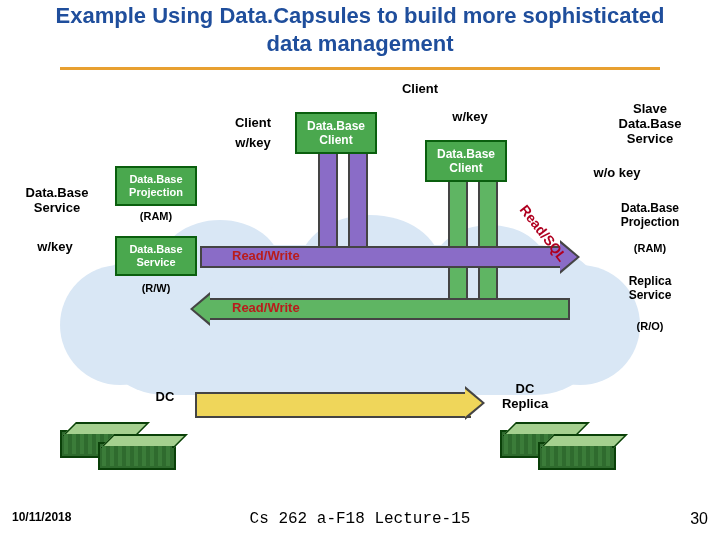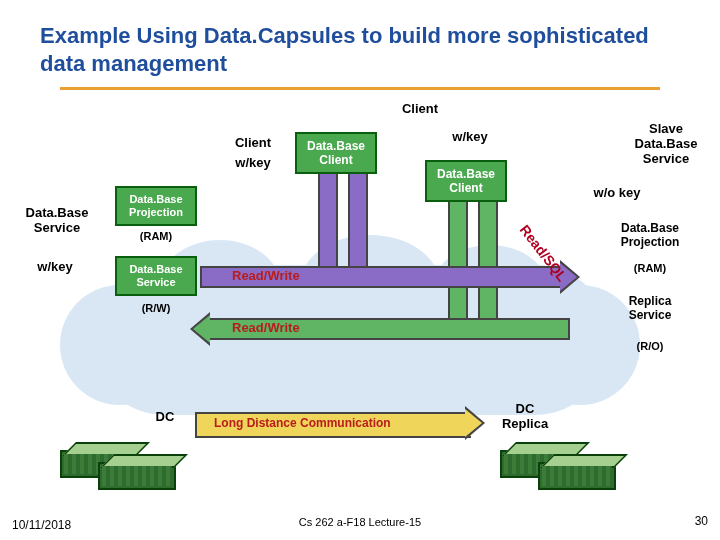--- a/index.html
+++ b/index.html
@@ -4,24 +4,25 @@
 <style>
 * { margin: 0; padding: 0; box-sizing: border-box; }
 body {
   width: 720px; height: 540px;
   font-family: Arial, sans-serif;
   background: #fff;
   position: relative;
   overflow: hidden;
 }
 .title {
+  text-align: center;
   color: #1f4e9c;
   font-size: 22px;
   font-weight: bold;
-  padding: 22px 40px 6px;
+  padding: 2px 40px 6px;
   line-height: 1.25;
 }
 .underline {
   height: 3px;
   background: #e8a030;
   margin: 4px 60px 0;
 }
 .canvas {
   position: relative;
   width: 100%;
@@ -155,33 +156,35 @@
   transform: skewX(-45deg);
   transform-origin: bottom left;
   border:2px solid #0a4009;
 }
 .container .ribs {
   position:absolute; inset:2px;
   background: repeating-linear-gradient(90deg,#3b7c39 0 4px,#2f6b2e 4px 8px);
 }
 .footer-date {
   position: absolute;
-  left: 12px; bottom: 8px;
+  left: 12px; bottom: 16px;
   font-size: 12px;
+  font-weight: bold;
 }
 .footer-center {
   position: absolute;
   left: 50%; transform: translateX(-50%);
   bottom: 12px;
-  font-size: 11px;
+  font-size: 16px;
+  font-family: Liberation Mono, monospace;
 }
 .footer-num {
   position: absolute;
   right: 12px; bottom: 12px;
-  font-size: 12px;
+  font-size: 16px;
 }
 .vshaft {
   position:absolute;
   width:20px;
   border-left:2px solid #444;
   border-right:2px solid #444;
   z-index:1;
 }
 .vshaft.purple{background:#8a6cc7;}
 .vshaft.green{background:#5fb563;}
@@ -202,21 +205,21 @@
   <div class="lbl" style="left:380px;top:12px;width:80px">Client</div>
 
   <div class="lbl" style="left:223px;top:46px;width:60px">Client</div>
   <div class="lbl" style="left:223px;top:66px;width:60px">w/key</div>
 
   <div class="box" style="left:295px;top:42px;width:82px;height:42px;white-space:pre">Data.Base
 Client</div>
 
   <div class="lbl" style="left:440px;top:40px;width:60px">w/key</div>
 
-  <div class="lbl" style="left:621px;top:32px;width:90px;white-space:pre">Slave
+  <div class="lbl" style="left:605px;top:32px;width:90px;white-space:pre">Slave
 Data.Base
 Service</div>
 
   <div class="box" style="left:425px;top:70px;width:82px;height:42px;white-space:pre">Data.Base
 Client</div>
 
   <div class="lbl" style="left:572px;top:96px;width:90px">w/o key</div>
 
   <div class="box small" style="left:115px;top:96px;width:82px;height:40px;white-space:pre">Data.Base
 Projection</div>
@@ -253,21 +256,20 @@
     <div class="arrow-head-l"></div>
   </div>
   <div class="rw-label" style="left:232px;top:230px">Read/Write</div>
 
   <div class="diag" style="left:510px;top:155px">Read/SQL</div>
 
   <div class="arrow-band band-yellow" style="left:195px;top:322px;width:290px;height:26px">
     <div class="arrow-body"></div>
     <div class="arrow-head"></div>
   </div>
-  <div class="rw-label" style="left:214px;top:326px;font-size:12px">Long Distance Communication</div>
 
   <div class="lbl" style="left:145px;top:320px;width:40px">DC</div>
   <div class="lbl" style="left:490px;top:312px;width:70px;white-space:pre">DC
 Replica</div>
 
   <div class="container" style="left:60px;top:360px">
       <div class="ribs"></div>
     </div>
   <div class="container" style="left:98px;top:372px">
       <div class="ribs"></div>

